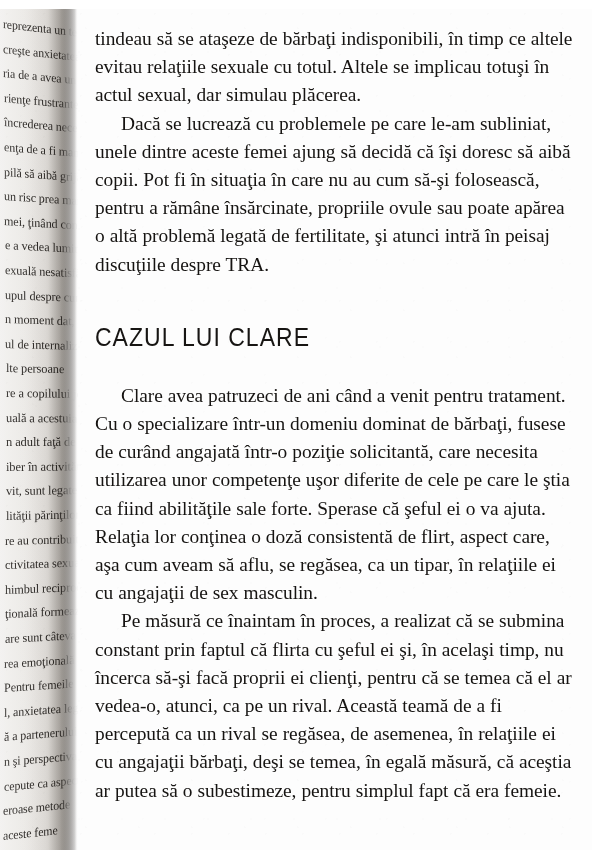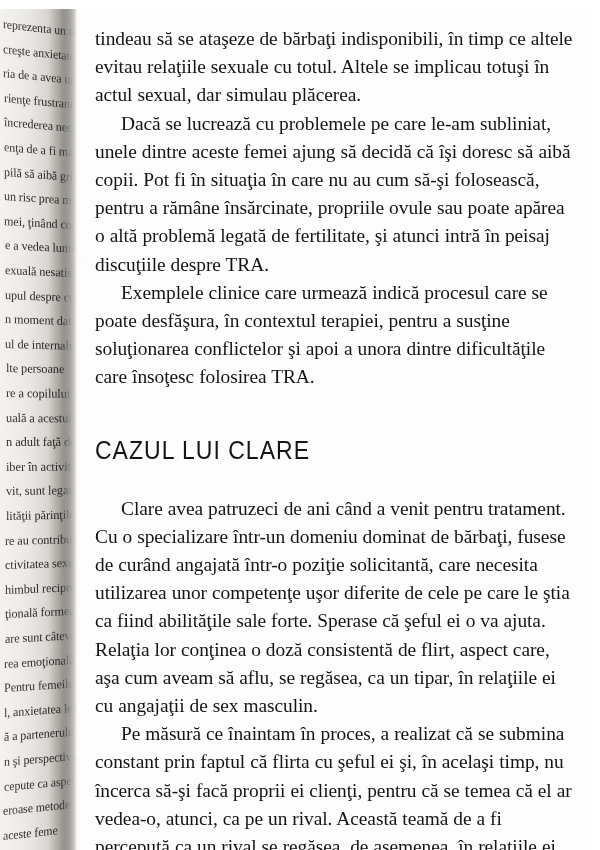--- a/index.html
+++ b/index.html
@@ -177,21 +177,20 @@
         <div class="gl" style="top: 819.8px; left: 3.2px; transform: skewY(-6.04deg) scaleX(0.949);">aceste feme</div>
       </div>
     <div id="gutter-shade"></div>
     <div id="gutter-fade"></div>
   </div>
 
   <div id="content">
     <div class="sp-a"></div>
     <p class="body first">tindeau să se ataşeze de bărbaţi indisponibili, în timp ce altele evitau relaţiile sexuale cu totul. Altele se implicau totuşi în actul sexual, dar simulau plăcerea.</p>
     <p class="body">Dacă se lucrează cu problemele pe care le-am subliniat, unele dintre aceste femei ajung să decidă că îşi doresc să aibă copii. Pot fi în situaţia în care nu au cum să-şi folosească, pentru a rămâne însărcinate, propriile ovule sau poate apărea o altă problemă legată de fertilitate, şi atunci intră în peisaj discuţiile despre TRA.</p>
-    <p class="body">Exemplele clinice care urmează indică procesul care se poate desfăşura, în contextul terapiei, pentru a susţine soluţionarea conflictelor şi apoi a unora dintre dificultăţile care însoţesc folosirea TRA.</p>
     <div class="sp-b"></div>
     <h2 class="section-head">CAZUL LUI CLARE</h2>
     <div class="sp-c"></div>
     <p class="body">Clare avea patruzeci de ani când a venit pentru tratament. Cu o specializare într-un domeniu dominat de bărbaţi, fusese de curând angajată într-o poziţie solicitantă, care necesita utilizarea unor competenţe uşor diferite de cele pe care le ştia ca fiind abilităţile sale forte. Sperase că şeful ei o va ajuta. Relaţia lor conţinea o doză consistentă de flirt, aspect care, aşa cum aveam să aflu, se regăsea, ca un tipar, în relaţiile ei cu angajaţii de sex masculin.</p>
     <p class="body">Pe măsură ce înaintam în proces, a realizat că se submina constant prin faptul că flirta cu şeful ei şi, în acelaşi timp, nu încerca să-şi facă proprii ei clienţi, pentru că se temea că el ar vedea-o, atunci, ca pe un rival. Această teamă de a fi percepută ca un rival se regăsea, de asemenea, în relaţiile ei cu angajaţii bărbaţi, deşi se temea, în egală măsură, că aceştia ar putea să o subestimeze, pentru simplul fapt că era femeie.</p>
   </div>
 
   <div id="grain"></div>
 </div>
 

